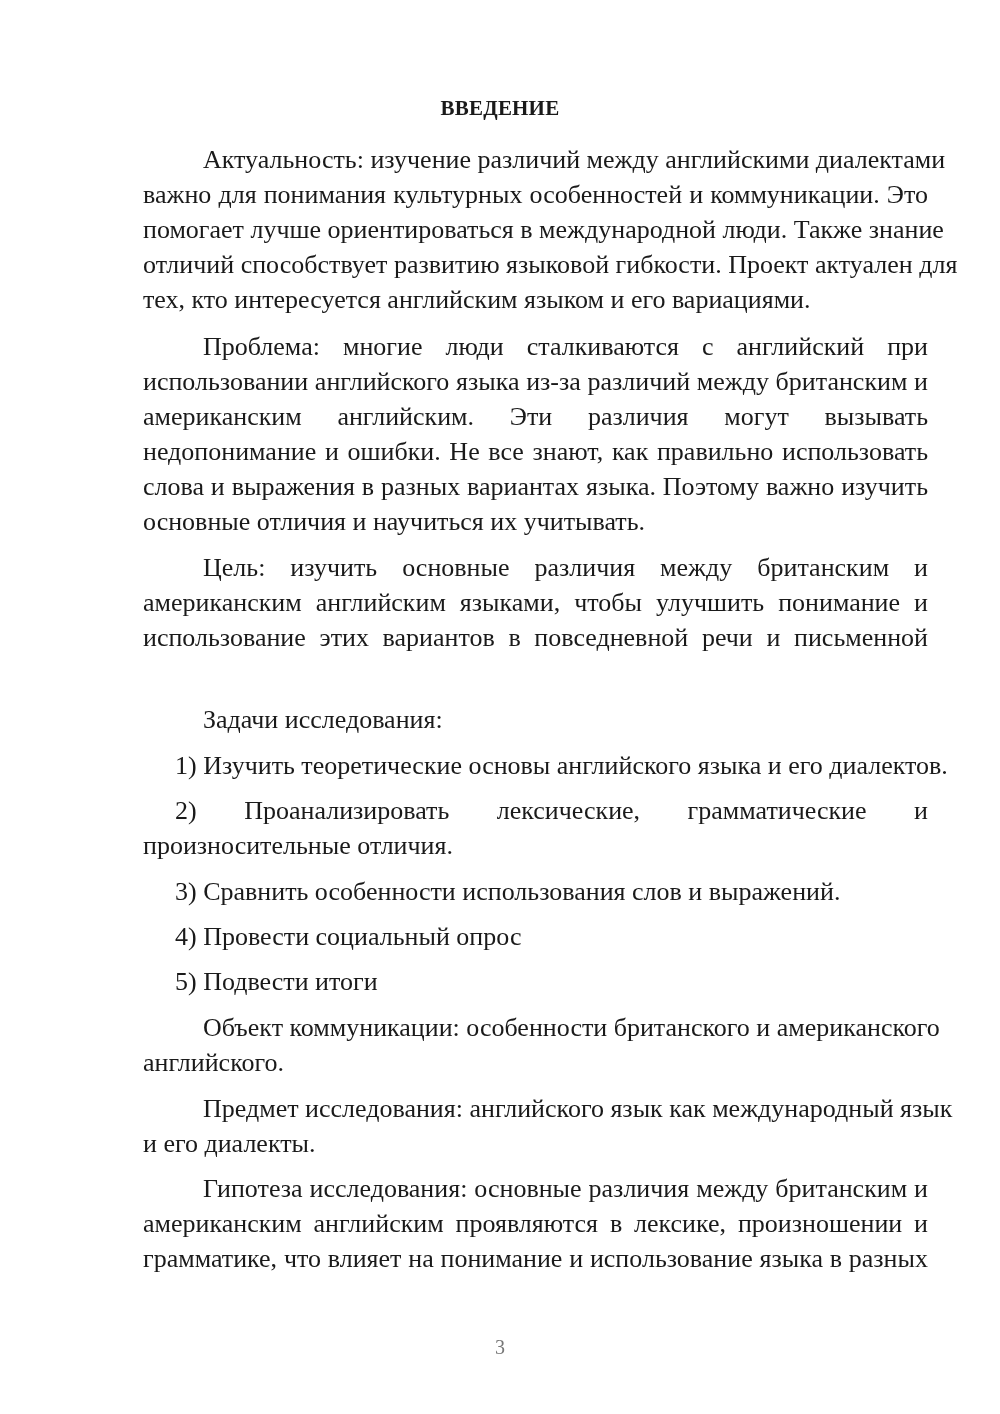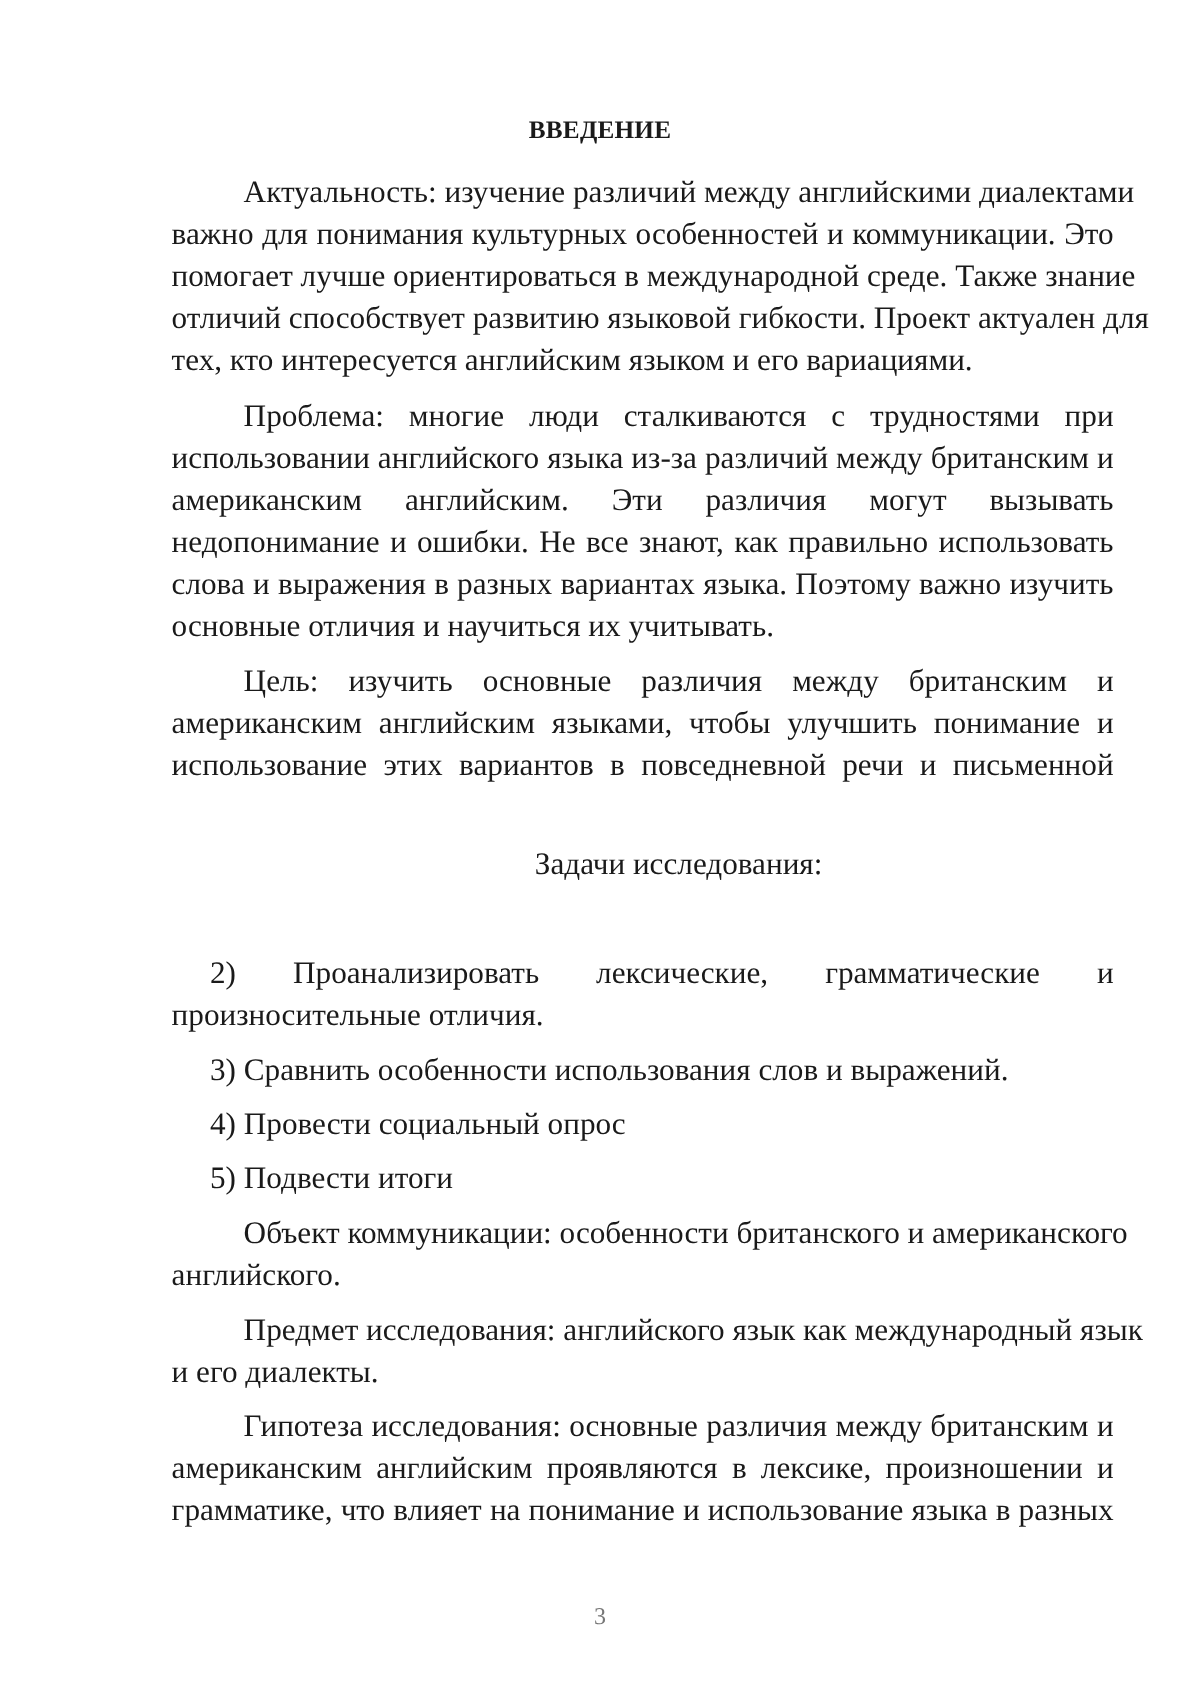--- a/index.html
+++ b/index.html
@@ -4,49 +4,50 @@
 <style>
   html, body { margin: 0; padding: 0; background: #ffffff; }
   body { width: 1000px; height: 1414px; position: relative; overflow: hidden;
          font-family: "Liberation Serif", "DejaVu Serif", serif; color: #1a1a1a; }
   .page { position: absolute; left: 0; top: 0; width: 1000px; height: 1414px; background: #fff; }
   .title { position: absolute; left: 0; width: 1000px; top: 96px; text-align: center;
            font-weight: bold; font-size: 21px; letter-spacing: 0.2px; }
   .line { position: absolute; left: 143px; width: 785px; font-size: 26px; line-height: 26px;
           white-space: nowrap; }
   .j { text-align: justify; text-align-last: justify; }
-  .ind { left: 203px; width: 725px; text-align: center; }
+  .ind { left: 203px; width: 725px; }
   .ind2 { left: 175px; width: 753px; }
   .pagenum { position: absolute; left: 0; width: 1000px; top: 1336px; text-align: center;
              font-size: 20px; color: #777; }
 </style>
 </head>
 <body>
 
 <div class="page">
   <div class="title">ВВЕДЕНИЕ</div>
 
   <div class="line ind j" style="top:147px">Актуальность: изучение различий между английскими диалектами</div>
   <div class="line j" style="top:182px">важно для понимания культурных особенностей и коммуникации. Это</div>
-  <div class="line j" style="top:217px">помогает лучше ориентироваться в международной среде. Также знание</div>
+  <div class="line j" style="top:217px">помогает лучше ориентироваться в международной люди. Также знание</div>
   <div class="line j" style="top:252px">отличий способствует развитию языковой гибкости. Проект актуален для</div>
   <div class="line" style="top:287px">тех, кто интересуется английским языком и его вариациями.</div>
 
-  <div class="line ind j" style="top:334px">Проблема: многие люди сталкиваются с трудностями при</div>
+  <div class="line ind j" style="top:334px">Проблема: многие люди сталкиваются с английский при</div>
   <div class="line j" style="top:369px">использовании английского языка из-за различий между британским и</div>
   <div class="line j" style="top:404px">американским английским. Эти различия могут вызывать</div>
   <div class="line j" style="top:439px">недопонимание и ошибки. Не все знают, как правильно использовать</div>
   <div class="line j" style="top:474px">слова и выражения в разных вариантах языка. Поэтому важно изучить</div>
   <div class="line" style="top:509px">основные отличия и научиться их учитывать.</div>
 
   <div class="line ind j" style="top:555px">Цель: изучить основные различия между британским и</div>
   <div class="line j" style="top:590px">американским английским языками, чтобы улучшить понимание и</div>
   <div class="line j" style="top:625px">использование этих вариантов в повседневной речи и письменной</div>
 
   <div class="line ind" style="top:707px">Задачи исследования:</div>
+  <div class="line ind2" style="top:753px">1) Изучить теоретические основы английского языка и его диалектов.</div>
   <div class="line ind2 j" style="top:798px">2) Проанализировать лексические, грамматические и</div>
   <div class="line" style="top:833px">произносительные отличия.</div>
   <div class="line ind2" style="top:879px">3) Сравнить особенности использования слов и выражений.</div>
   <div class="line ind2" style="top:924px">4) Провести социальный опрос</div>
   <div class="line ind2" style="top:969px">5) Подвести итоги</div>
 
   <div class="line ind j" style="top:1015px">Объект коммуникации: особенности британского и американского</div>
   <div class="line" style="top:1050px">английского.</div>
 
   <div class="line ind j" style="top:1096px">Предмет исследования: английского язык как международный язык</div>

